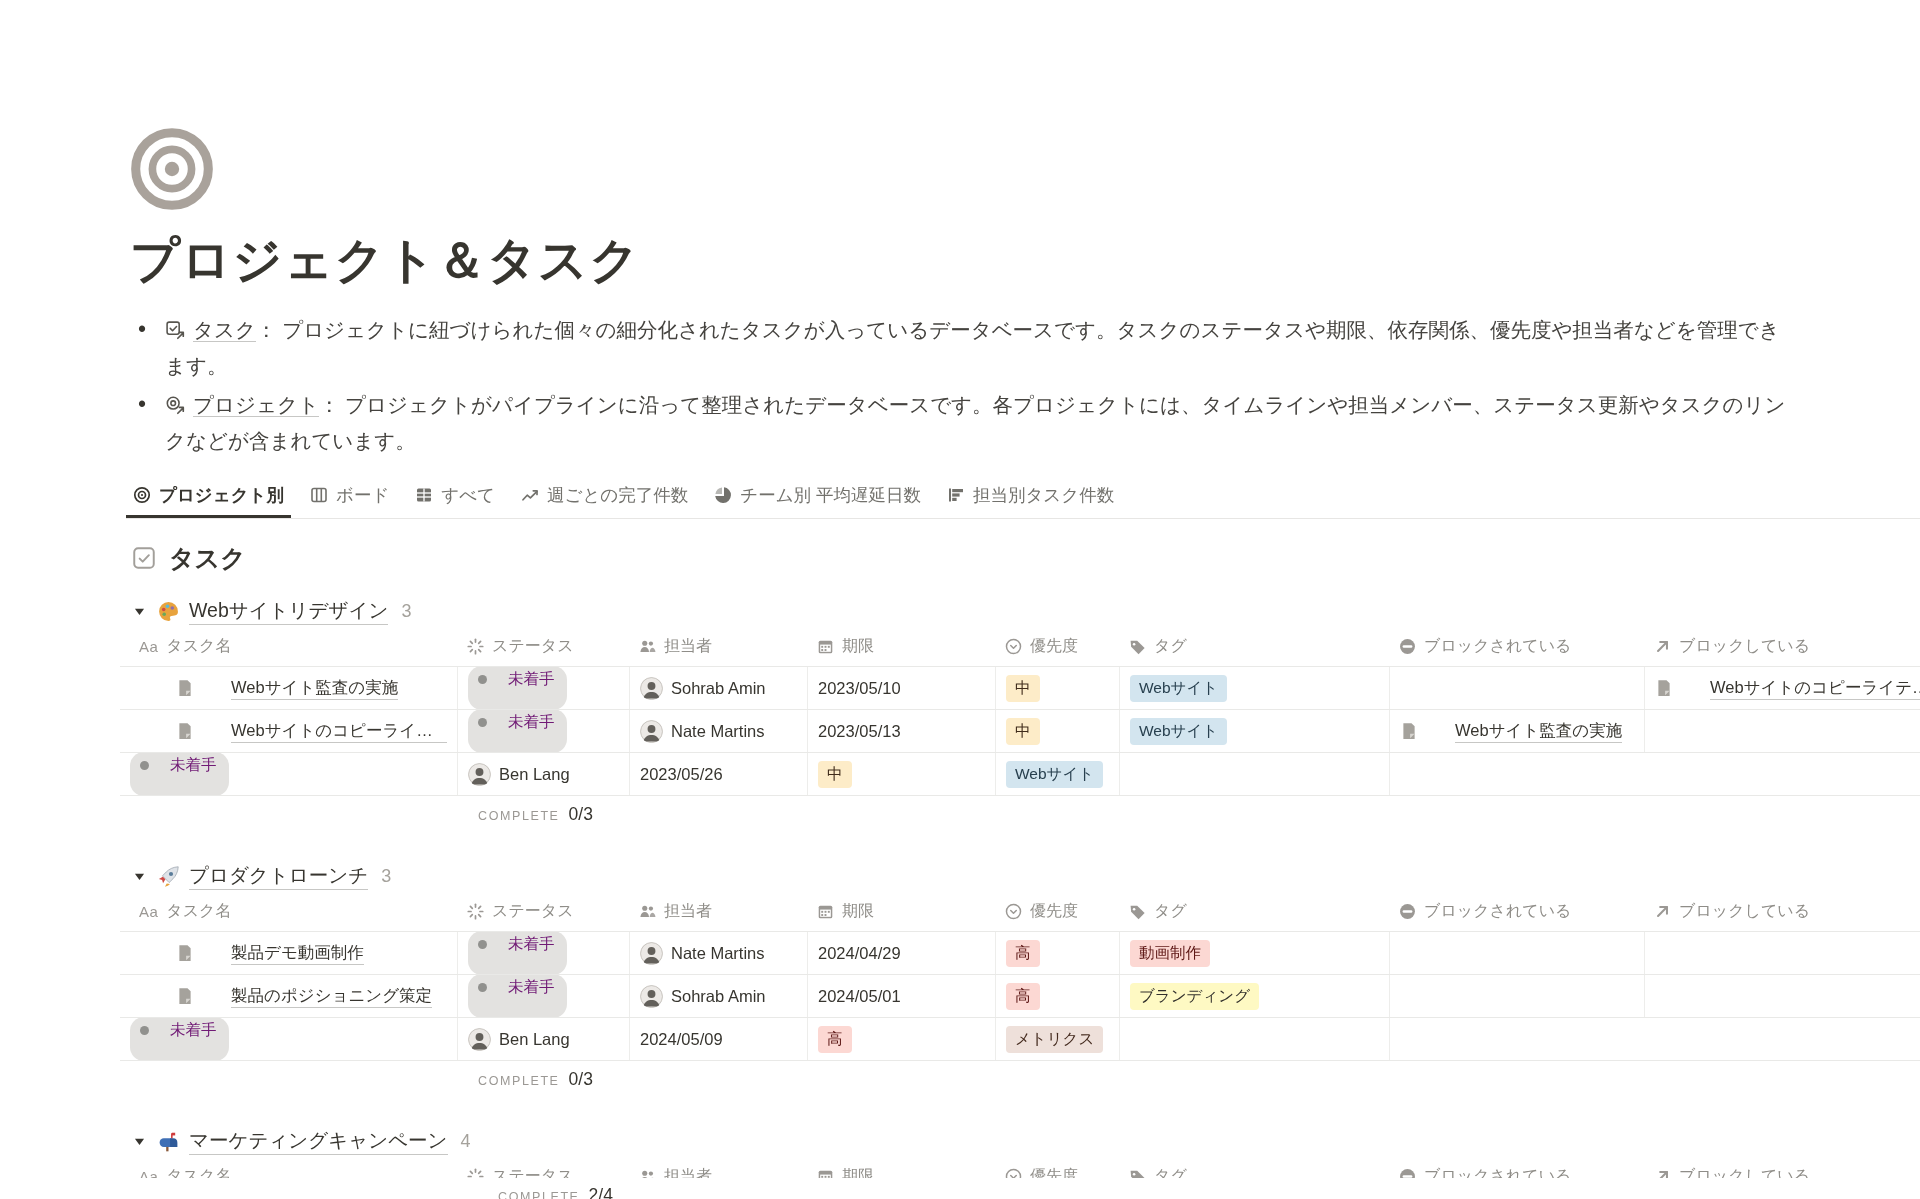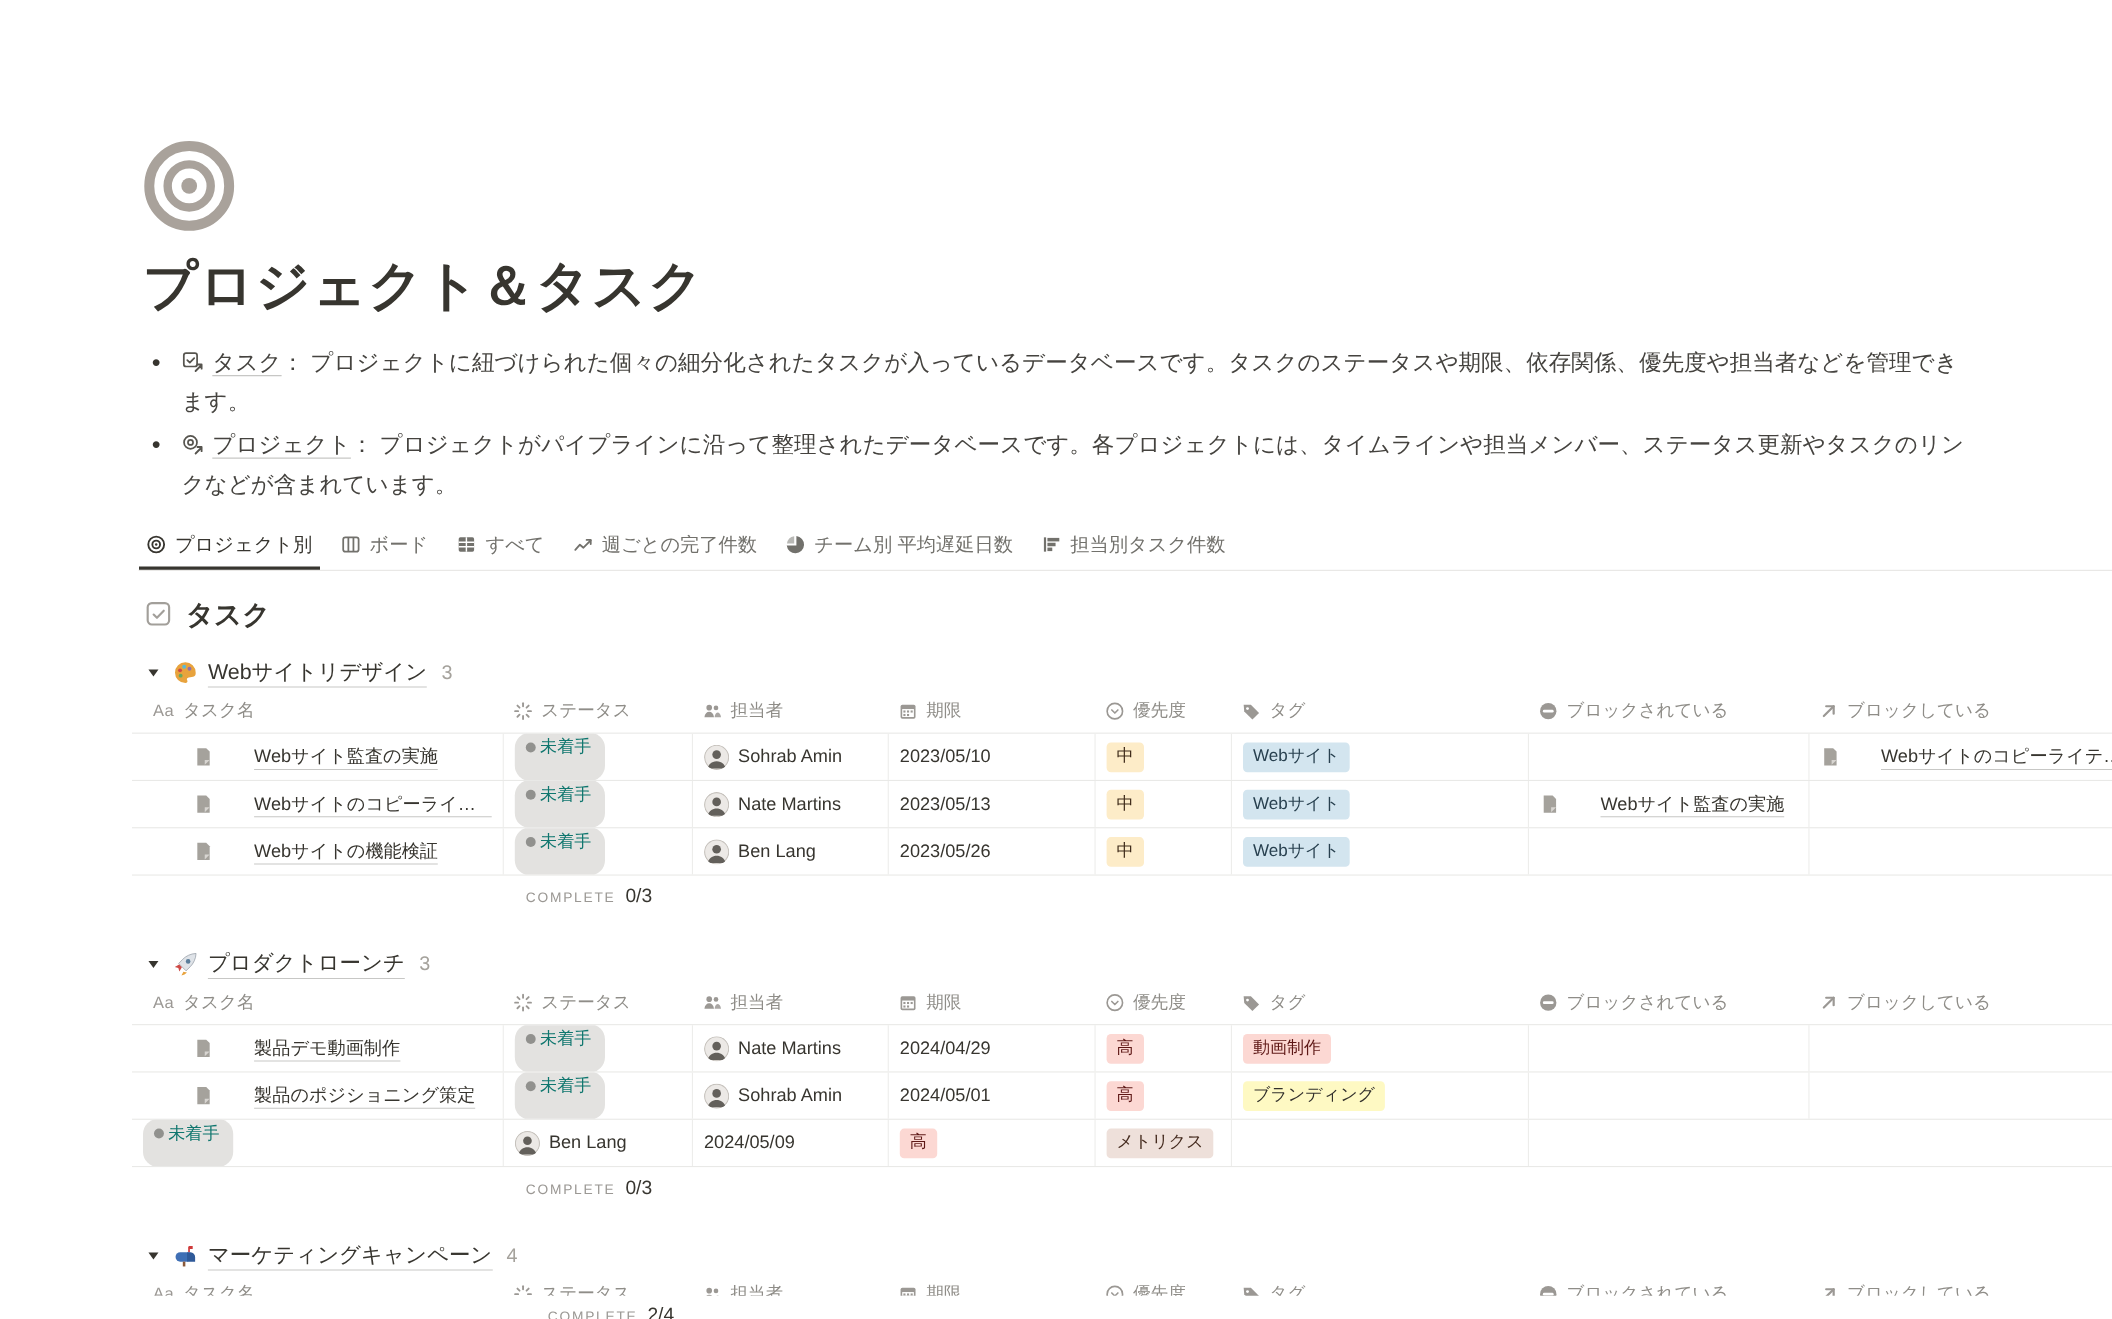--- a/index.html
+++ b/index.html
@@ -20,21 +20,21 @@
   ul.desc { margin:24px 0 0 0; padding:0 0 0 45px; list-style:none; width:1676px; font-size:20.5px; line-height:32px; color:#45433f; }
   ul.desc li { position:relative; margin-bottom:7px; }
   ul.desc li::before { content:"•"; position:absolute; left:-27px; top:-1px; font-size:23px; color:#37352f; }
   .li-ic { display:inline-block; vertical-align:-4px; margin-right:7px; }
   .inline-link { color:#45433f; text-decoration:none; border-bottom:1px solid rgba(55,53,47,.28); cursor:pointer; }
 
   
   .tabs { margin-left:6px; margin-top:18px; display:flex; align-items:flex-end; gap:12px; border-bottom:1px solid #e7e6e4; width:1794px; }
   .tab { display:flex; align-items:center; gap:8px; padding:8px 7px 11px 7px; font-size:17.5px; color:#72716c; cursor:pointer; white-space:nowrap; }
   .tab .ticon { display:flex; }
-  .tab.active { color:#37352f; font-weight:400; box-shadow:inset 0 -3px 0 #37352f; }
+  .tab.active { color:#37352f; font-weight:700; box-shadow:inset 0 -3px 0 #37352f; }
 
   
   .section { margin:20px 0 0 11px; display:flex; align-items:center; gap:12px; height:38px; }
   .section .sicon { display:flex; }
   .section .stitle { font-size:25px; font-weight:700; }
 
   
   .group { margin-top:18px; }
   .group + .group { margin-top:26px; }
   .group-title { margin-left:13px; display:flex; align-items:center; height:32px; }
@@ -53,21 +53,21 @@
   .cicon { display:flex; }
 
   .tr { height:43px; border-bottom:1px solid #e9e9e7; }
   .td { display:flex; align-items:center; gap:8px; padding:0 10px; border-right:1px solid #ededeb; overflow:hidden; white-space:nowrap; font-size:16.5px; cursor:pointer; }
   .td.c1 { padding-left:56px; }
   .td.c8 { border-right:none; }
   .pgic { display:flex; flex:none; }
   .ref { font-weight:500; color:#37352f; text-decoration:none; border-bottom:1px solid rgba(55,53,47,.28);margin-left:29px; }
   .truncate { overflow:hidden; text-overflow:ellipsis; white-space:nowrap; max-width:248px; display:inline-block; }
 
-  .status-pill { display:inline-flex; align-items:center; gap:4px; padding:3px 12px 20px 10px; border-radius:14px; background:#e3e2e0; font-size:15.5px; color:#0f766e; }
+  .status-pill { display:inline-flex; align-items:center; gap:21px; padding:3px 12px 20px 10px; border-radius:14px; background:#e3e2e0; font-size:15.5px; color:#701a75; }
   .status-dot { width:9px; height:9px; border-radius:50%; background:#91918e; }
 
   .avatar { width:23px; height:23px; border-radius:50%; overflow:hidden; display:inline-flex; flex:none; }
   .avatar svg { display:block; }
 
   .pill { display:inline-block; padding:2px 9px 4px; border-radius:4px; font-size:15.5px; line-height:21px; }
   .pill.yellow { background:#fdecc8; color:#402c1b; }
   .pill.red    { background:#fcd8d3; color:#5d1715; }
   .pill.blue   { background:#d3e5ef; color:#28404f; }
   .pill.gray   { background:#fef9c3; color:#32302c; }
@@ -390,29 +390,20 @@
                 <svg width="18" height="18" viewBox="0 0 16 16">
                   <path fill="#a5a29c" d="M3 1h7.2L13 3.8V15H3z"></path>
                   <path fill="#d8d5d1" d="M9 10.5h4L9 14.5z"></path>
                 </svg>
               </span>
               <a class="ref truncate">Webサイト監査の実施</a>
             </div>
             <div class="td c8"></div>
           </div>
           <div class="row tr">
-            <div class="td c1">
-              <span class="pgic">
-                <svg width="18" height="18" viewBox="0 0 16 16">
-                  <path fill="#a5a29c" d="M3 1h7.2L13 3.8V15H3z"></path>
-                  <path fill="#d8d5d1" d="M9 10.5h4L9 14.5z"></path>
-                </svg>
-              </span>
-              <a class="ref truncate">Webサイトの機能検証</a>
-            </div>
             <div class="td">
               <span class="status-pill">
                 <span class="status-dot"></span>
                 <span>未着手</span>
               </span>
             </div>
             <div class="td">
               <span class="avatar">
                 <svg width="23" height="23" viewBox="0 0 24 24">
                   <circle cx="12" cy="12" r="12" fill="#ece9e6"></circle>

